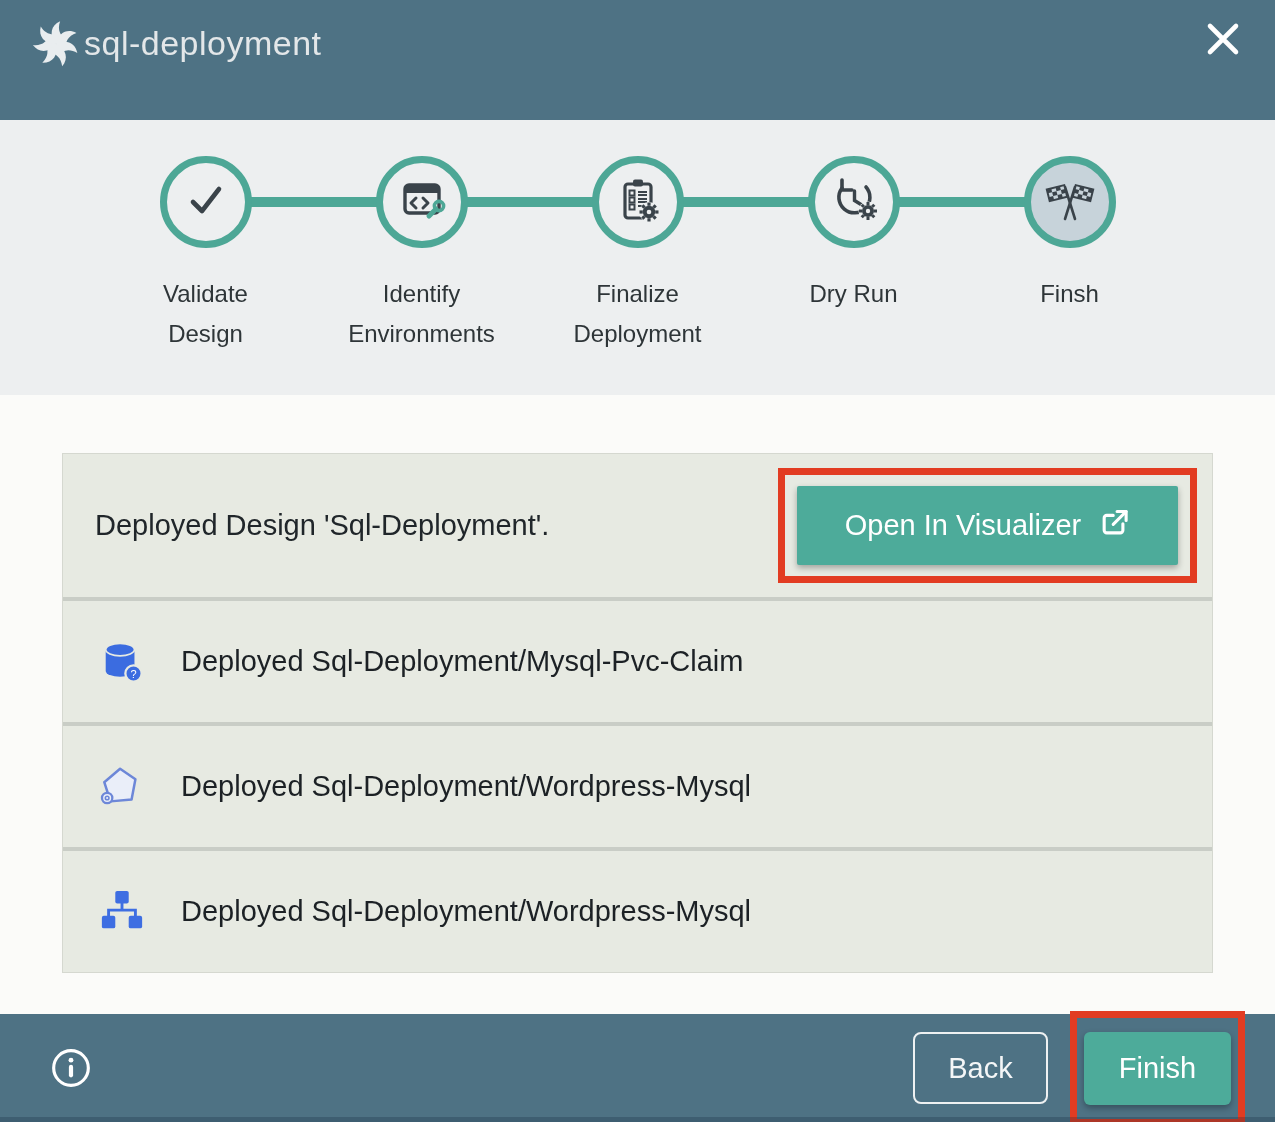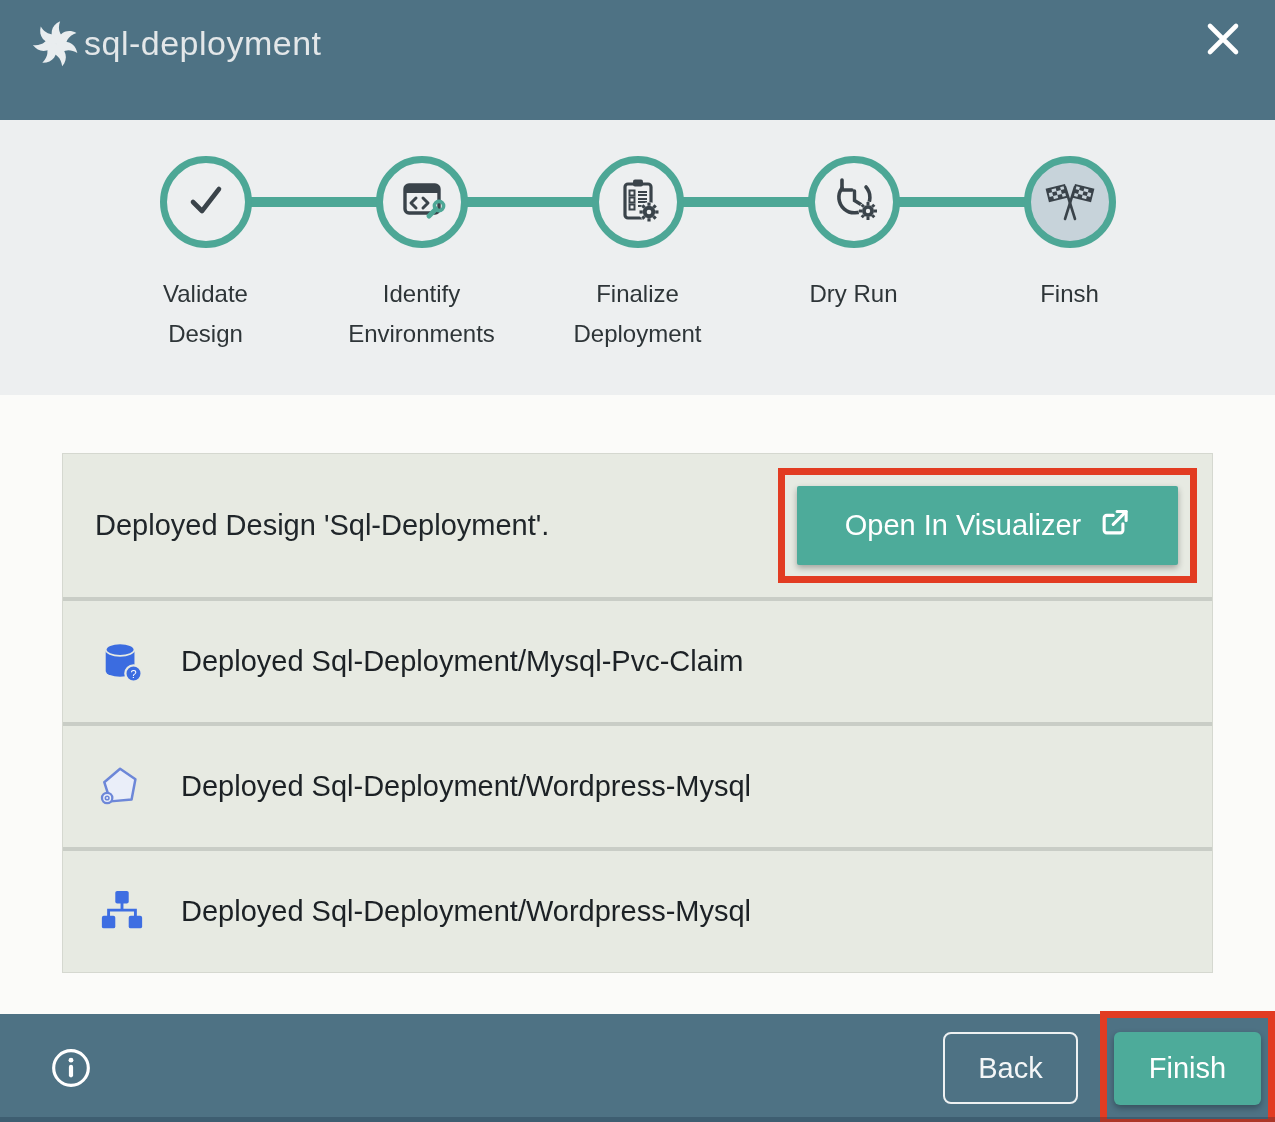--- a/index.html
+++ b/index.html
@@ -99,21 +99,21 @@
   .result-row { height: 121px; padding: 0 32px 0 36px; gap: 36px; }
   .row-icon { width: 46px; height: 46px; flex: 0 0 auto; }
   .result-text { font-size: 29px; color: #1c2125; }
 
   
   .modal-footer {
     height: 108px;
     background: #4e7284;
     flex: 0 0 auto;
     display: flex; align-items: center;
-    padding: 0 0 0 50px;
+    padding: 0 30px 0 50px;
     position: relative;
   }
   .modal-footer::after {
     content: "";
     position: absolute; left: 0; right: 0; bottom: 0; height: 5px;
     background: rgba(15, 35, 55, 0.25);
   }
   .info-btn { background: transparent; border: none; cursor: pointer; width: 42px; height: 42px; padding: 0; }
   .back-btn {
     margin-left: auto;

